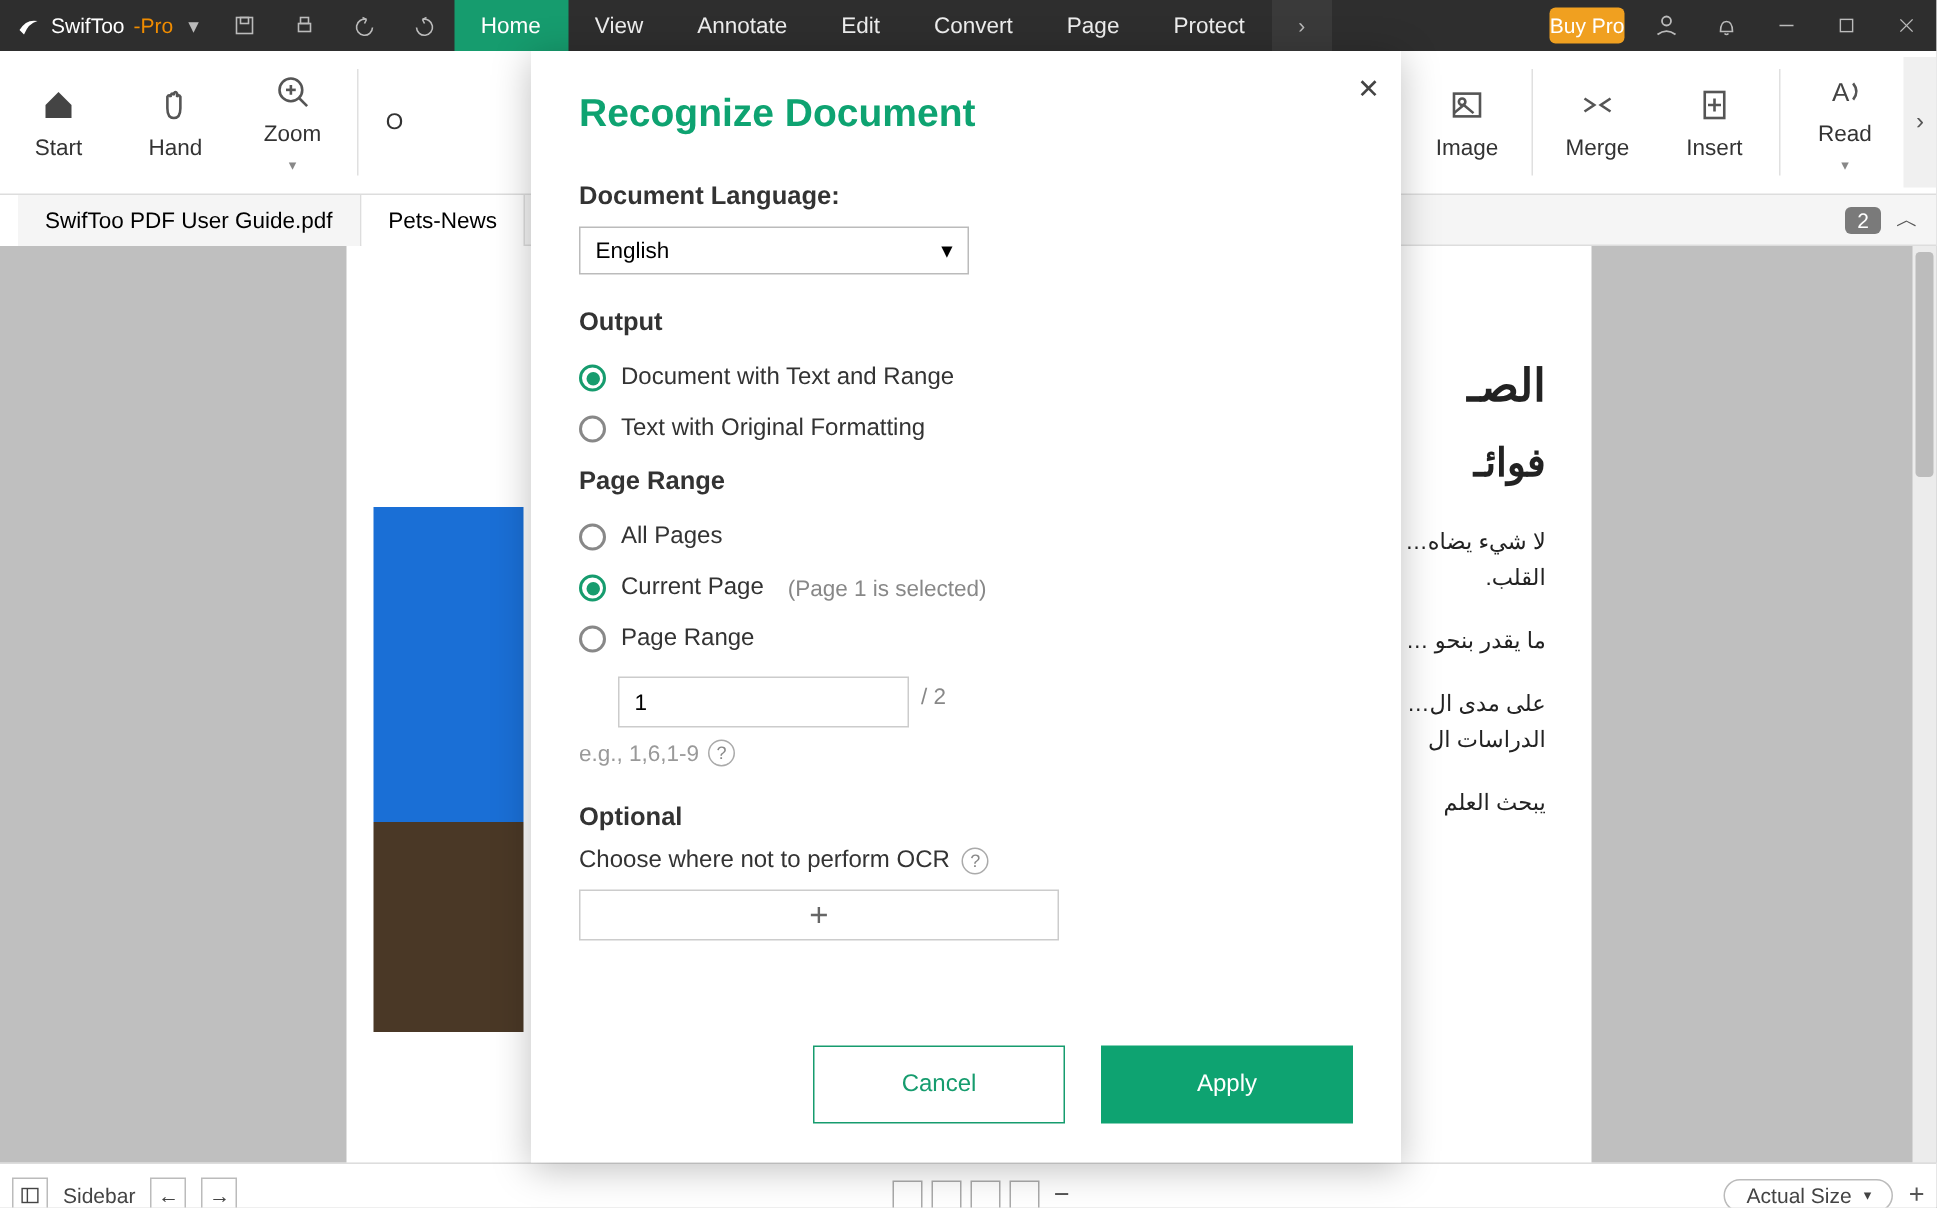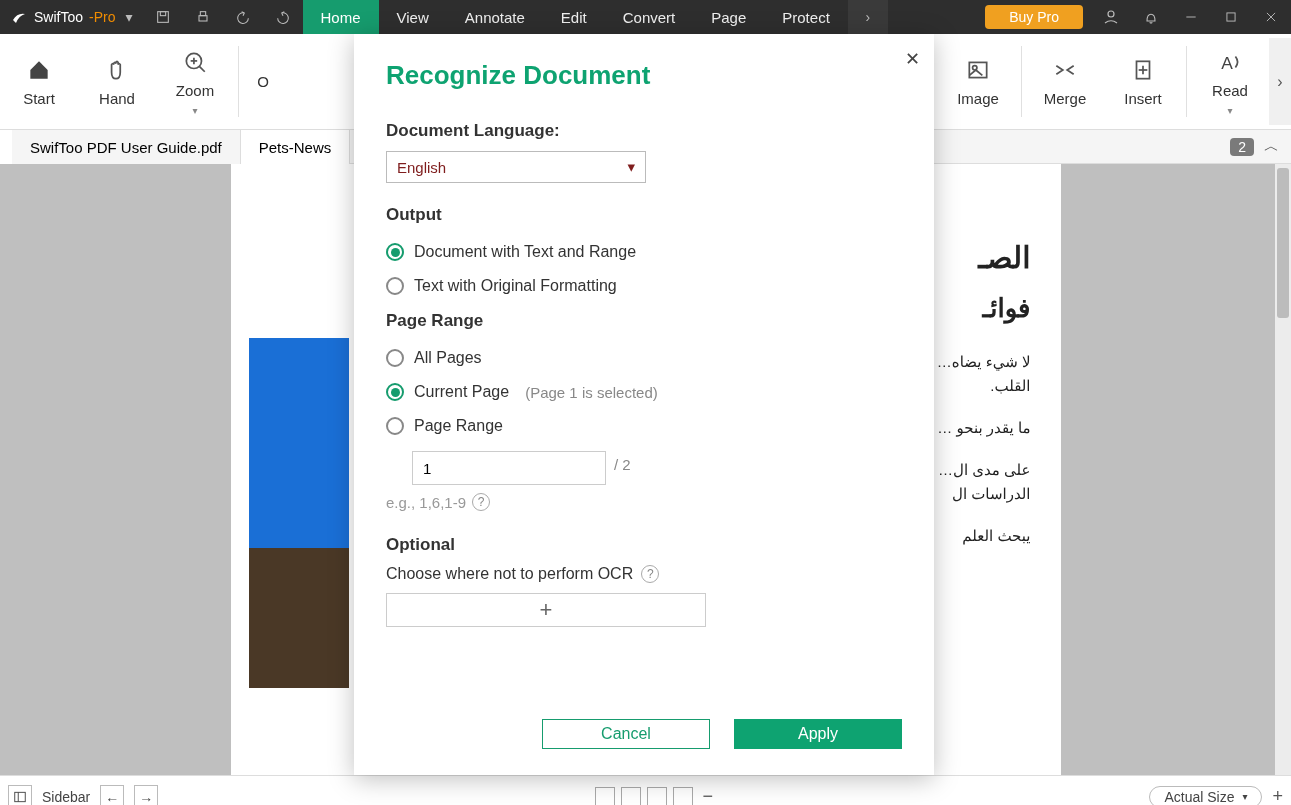--- a/index.html
+++ b/index.html
@@ -5,21 +5,21 @@
   * { box-sizing: border-box; margin: 0; padding: 0; font-family: "Segoe UI", Arial, sans-serif; }
   body { width: 1291px; height: 805px; overflow: hidden; background: #fff; }
 
   .titlebar { height: 34px; background: #2e2e2e; display: flex; align-items: center; color: #fff; font-size: 14px; }
   .appname { display: flex; align-items: center; padding: 0 10px; gap: 6px; }
   .appname .pro { color: #f08c00; }
   .tb-btn { width: 40px; height: 34px; display: flex; align-items: center; justify-content: center; color: #bbb; }
   .menu-tabs { display: flex; height: 34px; }
   .menu-tab { padding: 0 18px; display: flex; align-items: center; color: #eee; font-size: 15px; }
   .menu-tab.active { background: #169c6e; color: #fff; }
-  .buy-pro { background: #f0a020; color: #fff; padding: 4px 24px; border-radius: 4px; font-size: 14px; margin: 0 8px; }
+  .buy-pro { background: #f0a020; color: #fff; padding: 4px 0; border-radius: 4px; font-size: 14px; margin: 0 8px; }
   .spacer { flex: 1; }
   .tb-right { display: flex; align-items: center; }
 
   .ribbon { height: 96px; background: #fff; border-bottom: 1px solid #ddd; display: flex; align-items: stretch; padding: 4px 0; }
   .ribbon-item { width: 78px; display: flex; flex-direction: column; align-items: center; justify-content: center; gap: 6px; font-size: 15px; color: #333; }
   .ribbon-item.selected { background: #e6f4ed; border: 1px solid #c8e6d7; }
   .ribbon-item .ico { width: 28px; height: 28px; display: flex; align-items: center; justify-content: center; color: #555; }
   .ribbon-sep { width: 1px; background: #e0e0e0; margin: 8px 4px; }
   .ribbon-more { width: 22px; background: #f0f0f0; display:flex; align-items:center; justify-content:center; color:#555;}
 
@@ -43,33 +43,33 @@
   .statusbar .sbtn { width:24px; height:24px; border:1px solid #bbb; display:flex; align-items:center; justify-content:center;}
   .statusbar .zoom-mode { border:1px solid #bbb; border-radius:12px; padding:2px 14px; margin-left:auto; display:flex; align-items:center; gap:8px;}
   .view-icons { display:flex; gap:6px; margin-left:auto;}
   .view-icons .v { width:20px; height:20px; border:1px solid #aaa;}
 
   
   .dialog { position:absolute; left:354px; top:34px; width:580px; height:741px; background:#fff; box-shadow:0 4px 24px rgba(0,0,0,0.25); z-index:50; padding:26px 32px; display:flex; flex-direction:column;}
   .dialog .close { position:absolute; right:14px; top:14px; font-size:18px; color:#444; cursor:pointer;}
   .dialog h1 { color:#0ea371; font-size:26px; font-weight:600; margin-bottom:22px;}
   .section-label { font-size:17px; font-weight:600; color:#333; margin-top:8px; margin-bottom:10px;}
-  .dropdown { width:260px; height:32px; border:1px solid #bbb; display:flex; align-items:center; padding:0 10px; font-size:15px; color:#7f1d1d; justify-content:space-between; margin-bottom:14px;gap:15px;}
+  .dropdown { width:260px; height:32px; border:1px solid #bbb; display:flex; align-items:center; padding:0 10px; font-size:15px; color:#000000; justify-content:space-between; margin-bottom:14px;gap:15px;}
   .radio-row { display:flex; align-items:center; gap:10px; font-size:16px; color:#333; margin:8px 0;}
   .radio { width:18px; height:18px; border:2px solid #888; border-radius:50%; display:inline-flex; align-items:center; justify-content:center;}
   .radio.checked { border-color:#169c6e;}
   .radio.checked::after { content:""; width:9px; height:9px; background:#169c6e; border-radius:50%;}
   .note { color:#888; font-size:15px; margin-left:6px;}
   .range-input { width:194px; height:34px; border:1px solid #ccc; padding:0 10px; font-size:15px; margin-left:26px; margin-top:8px;}
   .slash { color:#888; font-size:15px; margin-left:8px;}
   .hint { color:#999; font-size:15px; margin-top:8px; display:flex; align-items:center; gap:6px;}
   .help { width:18px; height:18px; border:1.5px solid #aaa; border-radius:50%; display:inline-flex; align-items:center; justify-content:center; font-size:12px; color:#888;}
   .plusbox { width:320px; height:34px; border:1px solid #ccc; display:flex; align-items:center; justify-content:center; font-size:22px; color:#666; margin-top:10px;}
   .dialog-buttons { margin-top:auto; display:flex; gap:24px; justify-content:flex-end;}
-  .btn { width:168px; height:30px; display:flex; align-items:center; justify-content:center; font-size:16px; cursor:pointer;}
+  .btn { width:168px; height:52px; display:flex; align-items:center; justify-content:center; font-size:16px; cursor:pointer;}
   .btn.cancel { border:1px solid #169c6e; color:#169c6e; background:#fff;}
   .btn.apply { background:#0ea371; color:#fff;}
 
   svg { stroke: currentColor; fill: none; stroke-width: 1.6; }
 </style>
 </head>
 <body>
 
 <div class="titlebar">
   <div class="appname">

